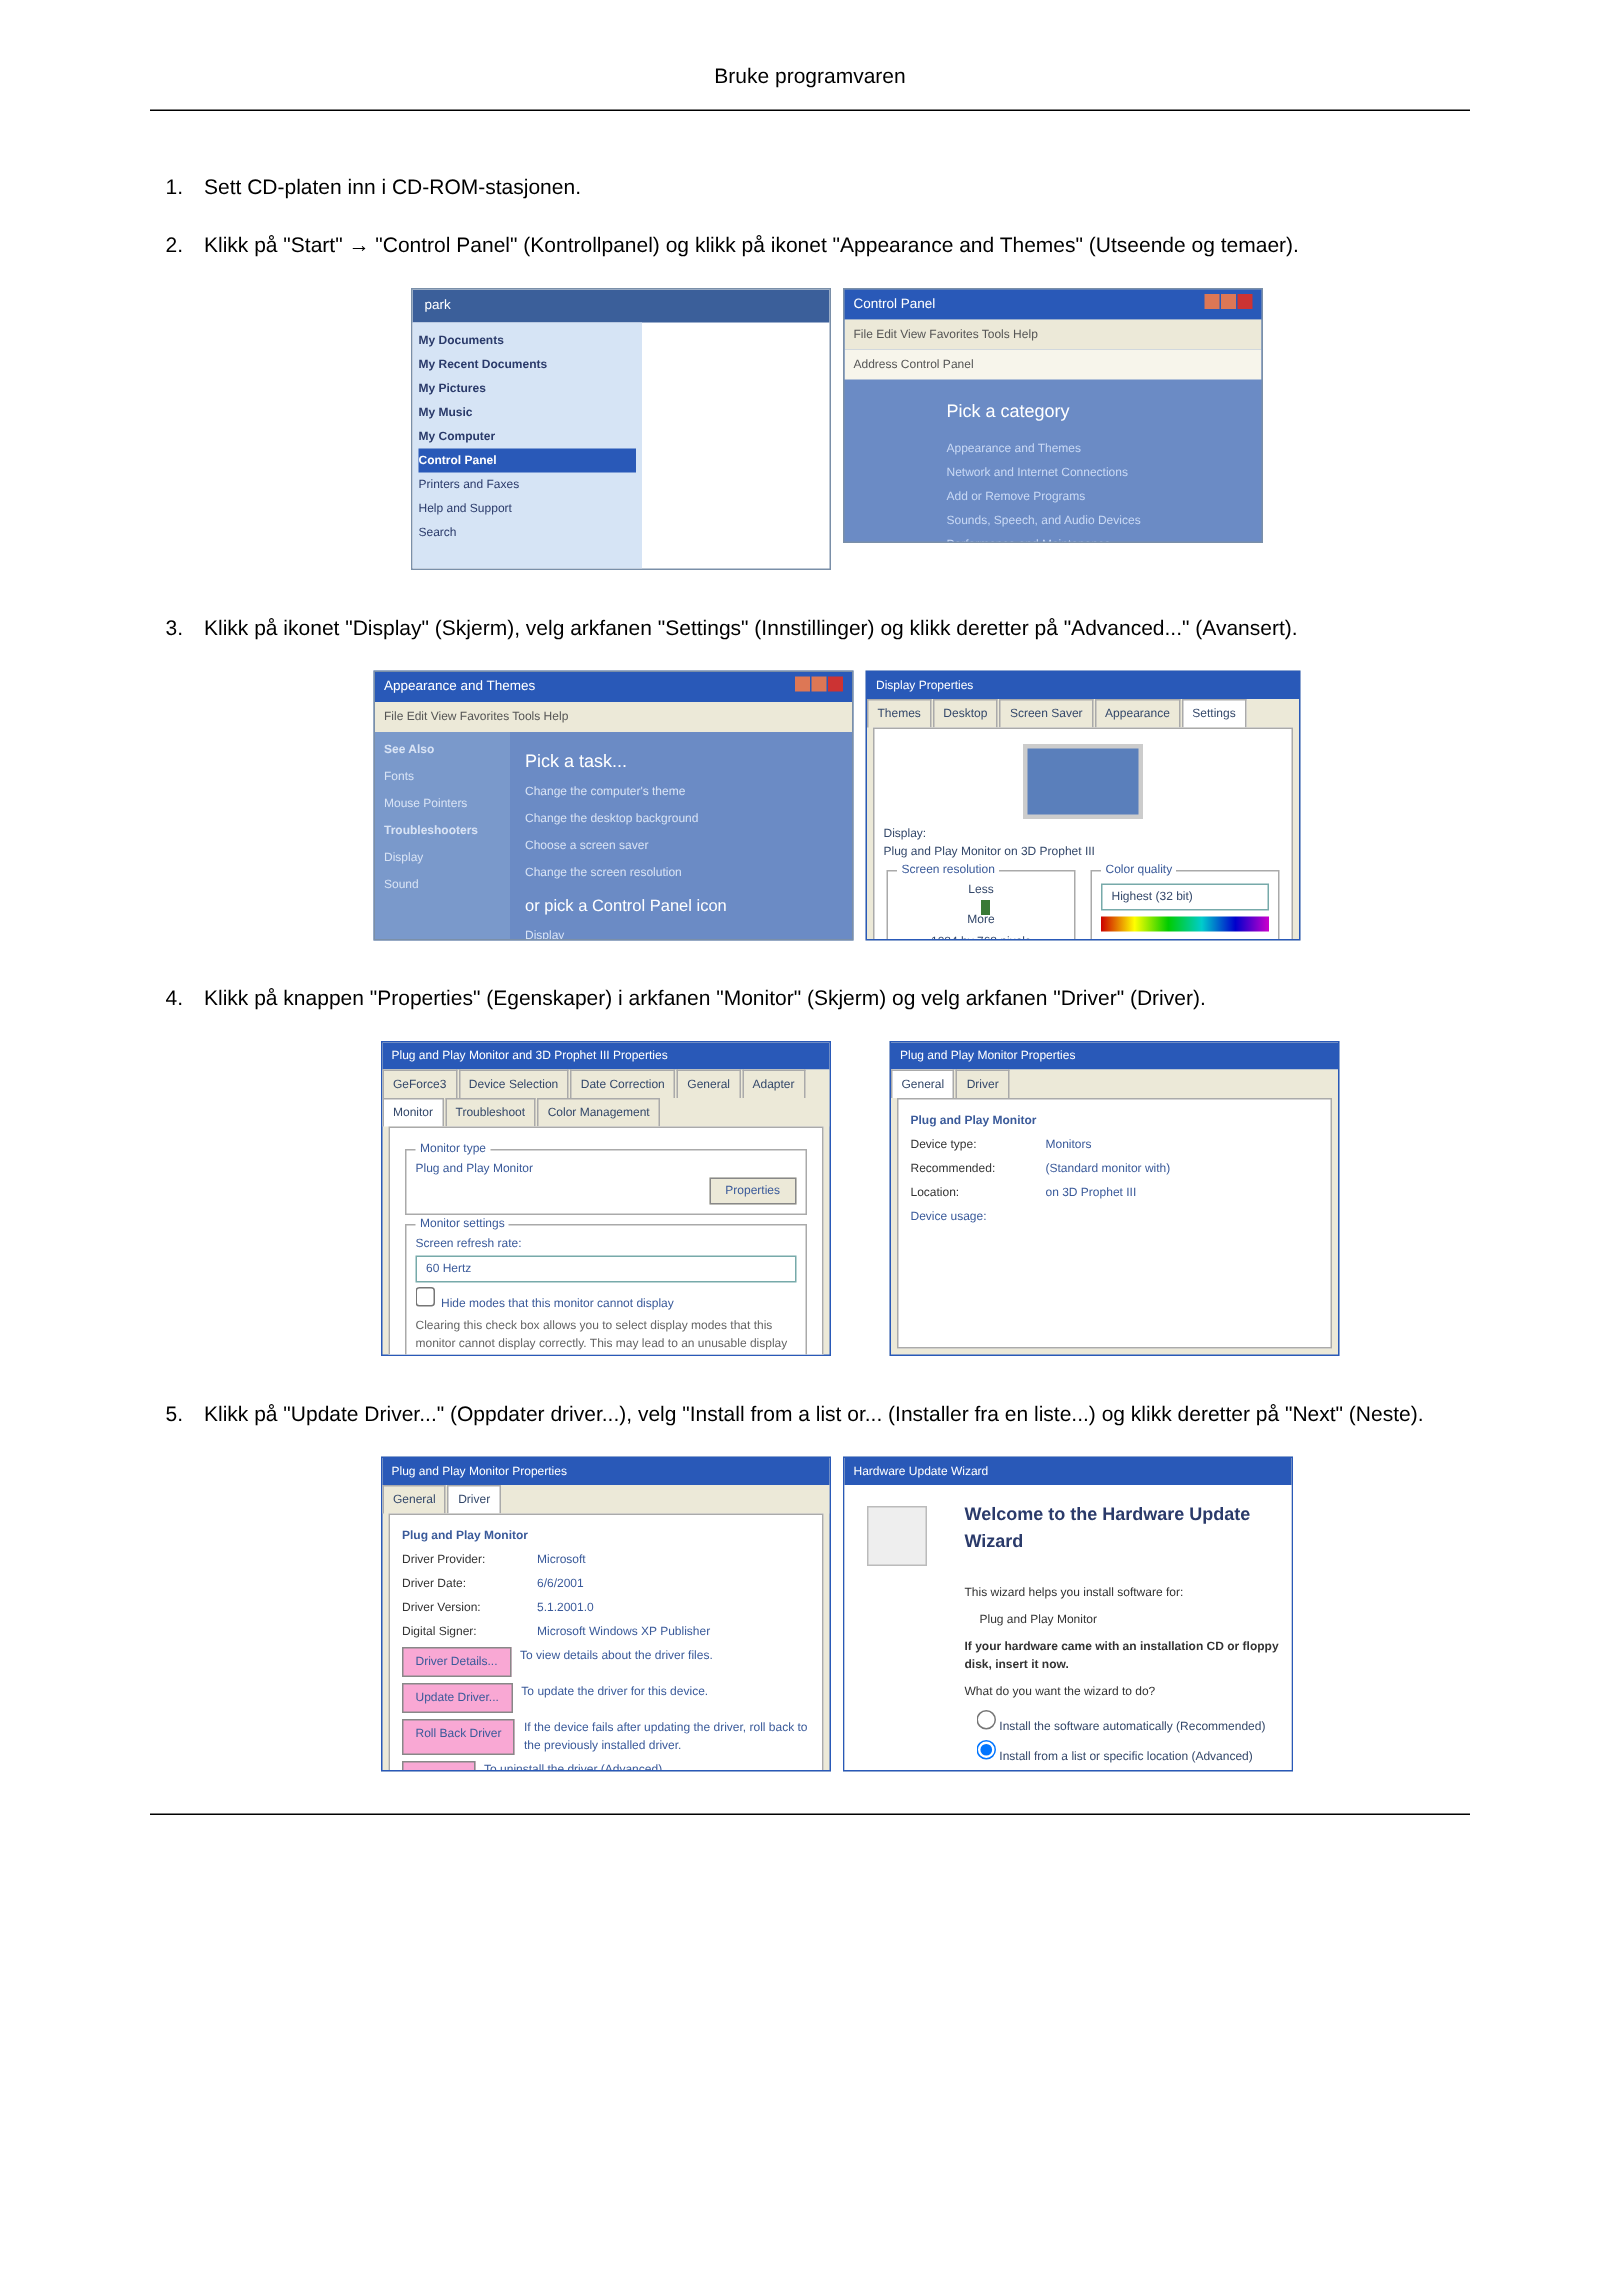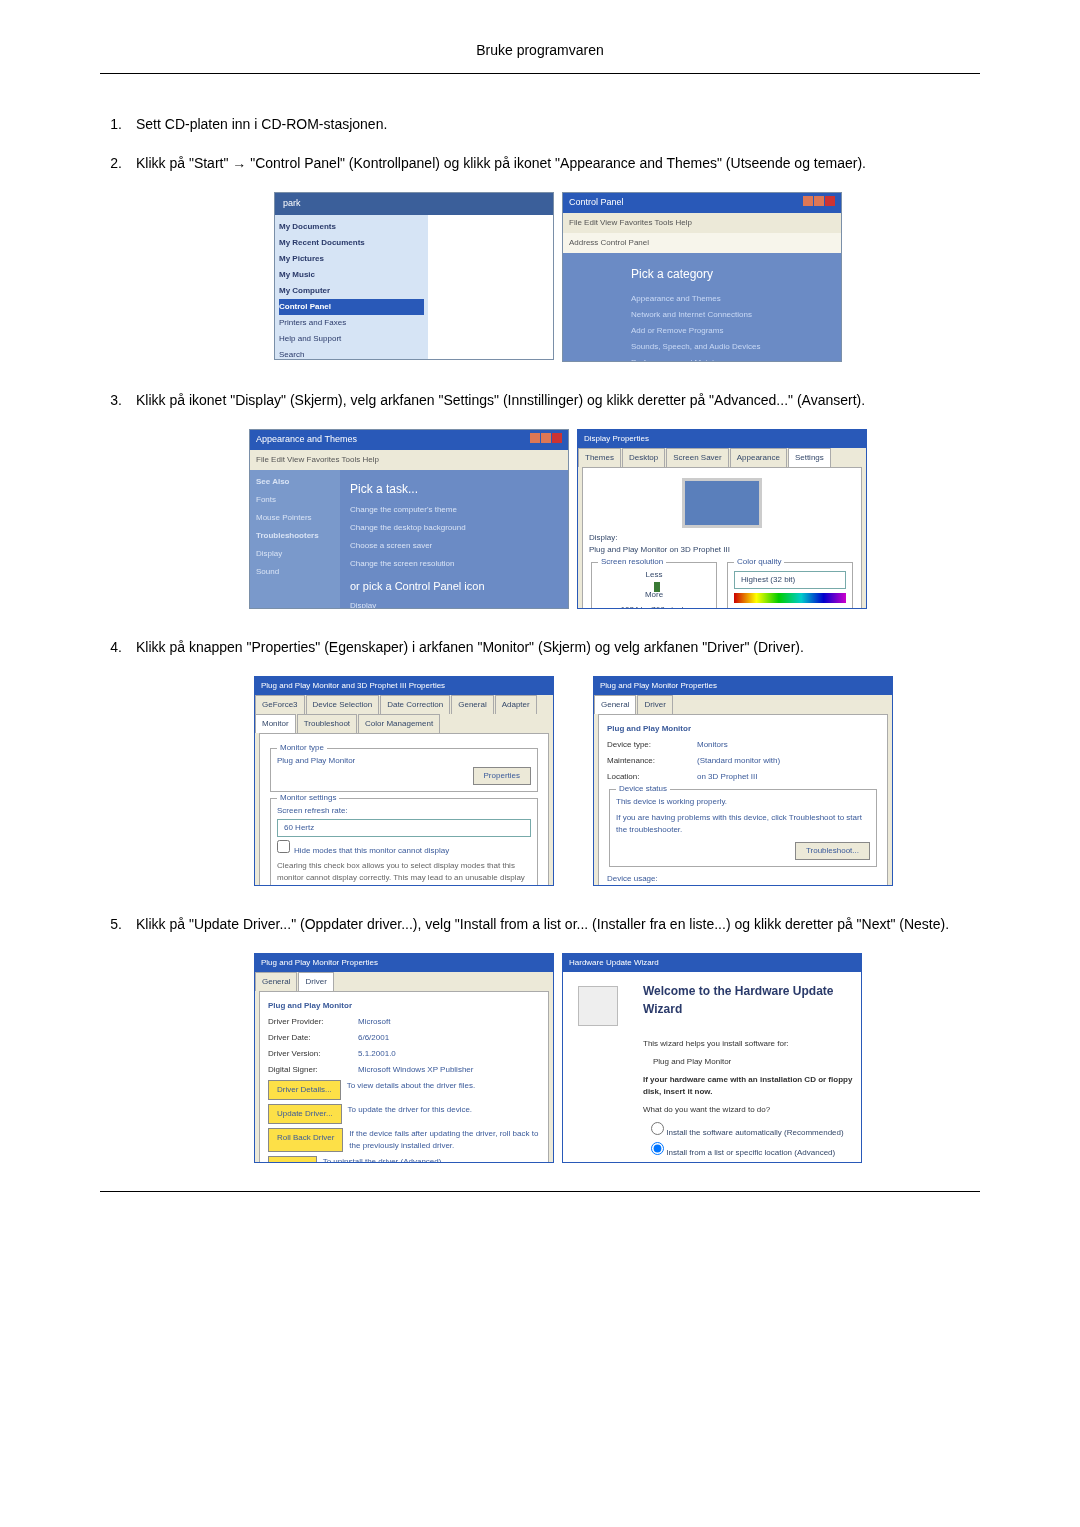--- a/index.html
+++ b/index.html
@@ -44,21 +44,21 @@
     .shot {
       border: 1px solid #7a8fa8;
       background: #eef1f6;
       font-size: 8px;
       color: #34486a;
       overflow: hidden;
       position: relative;
     }
     
     .startmenu {
-      width: 280px; height: 168px;
+      width: 280px; height: 188px;
       background: #fff;
       display: flex;
       flex-direction: column;
     }
     .sm-top { background: #3b5f9a; color:#fff; padding:4px 8px; font-size:9px; }
     .sm-body { display:flex; flex:1; }
     .sm-left { width:45%; background:#fff; padding:4px; }
     .sm-right { width:55%; background:#d6e4f5; padding:4px; }
     .sm-item { padding:2px 0; color:#2a3a6a; }
     .sm-item.bold { font-weight:bold; }
@@ -96,21 +96,21 @@
     .monprops { width:300px; height:210px; background:#ece9d8; display:flex; flex-direction:column; border:1px solid #2959b8;margin-left:31px; }
     .mp-body { flex:1; background:#fff; border:1px solid #aaa; margin:0 4px 4px 4px; padding:8px; font-size:8px; color:#3a5a9a; }
     .mp-row { margin:3px 0; }
     .mp-select { border:1px solid #7aa; background:#fff; padding:2px 6px; display:block; margin-top:2px; }
     .mp-chk { margin-right:4px; }
     
     .drvprops { width:300px; height:210px; background:#ece9d8; display:flex; flex-direction:column; border:1px solid #2959b8; }
     .drv-row { display:flex; margin:4px 0; font-size:8px; }
     .drv-lbl { width:90px; color:#333; }
     .drv-btn-row { display:flex; gap:6px; margin:4px 0; }
-    .drv-btn { border:1px solid #888; background:#fde047; padding:3px 8px; font-size:8px; }
+    .drv-btn { border:1px solid #888; background:#f9a8d4; padding:3px 8px; font-size:8px; }
     
     .wizard { width:300px; height:210px; background:#fff; display:flex; border:1px solid #2959b8; }
     .wz-side { width:70px; background:#fff; }
     .wz-icon { width:40px; height:40px; background:#eee; border:1px solid #bbb; margin:14px auto; }
     .wz-main { flex:1; padding:10px; font-size:8px; }
     .wz-title-txt { font-size:12px; font-weight:bold; color:#2a3a6a; margin-bottom:20px; }
     .wz-p { margin:6px 0; color:#333; }
     .wz-radio { margin:3px 0 3px 8px; }
     .hr-bottom { border-top:1px solid #000; margin-top:28px; }
   </style>
@@ -291,33 +291,27 @@
       <div class="dp-tab active">General</div>
       <div class="dp-tab">Driver</div>
     </div>
     <div class="mp-body">
       <div style="font-weight:bold">Plug and Play Monitor</div>
       <div class="drv-row">
           <span class="drv-lbl">Device type:</span>
           <span>Monitors</span>
         </div>
       <div class="drv-row">
-          <span class="drv-lbl">Maintenance:</span>
+          <span class="drv-lbl">Recommended:</span>
           <span>(Standard monitor with)</span>
         </div>
       <div class="drv-row">
           <span class="drv-lbl">Location:</span>
           <span>on 3D Prophet III</span>
         </div>
-      <div class="dp-group">
-        <span class="dp-group-label">Device status</span>
-        <div>This device is working properly.</div>
-        <div style="margin-top:4px">If you are having problems with this device, click Troubleshoot to start the troubleshooter.</div>
-        <div style="text-align:right;margin-top:6px"><span class="dp-btn">Troubleshoot...</span></div>
-      </div>
       <div>Device usage:</div>
 
     </div>
 
   </div>
 </div>
 
 <div class="step">
   <div class="step-num">5.</div>
   <div class="step-text">Klikk på "Update Driver..." (Oppdater driver...), velg "Install from a list or... (Installer fra en liste...) og klikk deretter på "Next" (Neste).</div>

